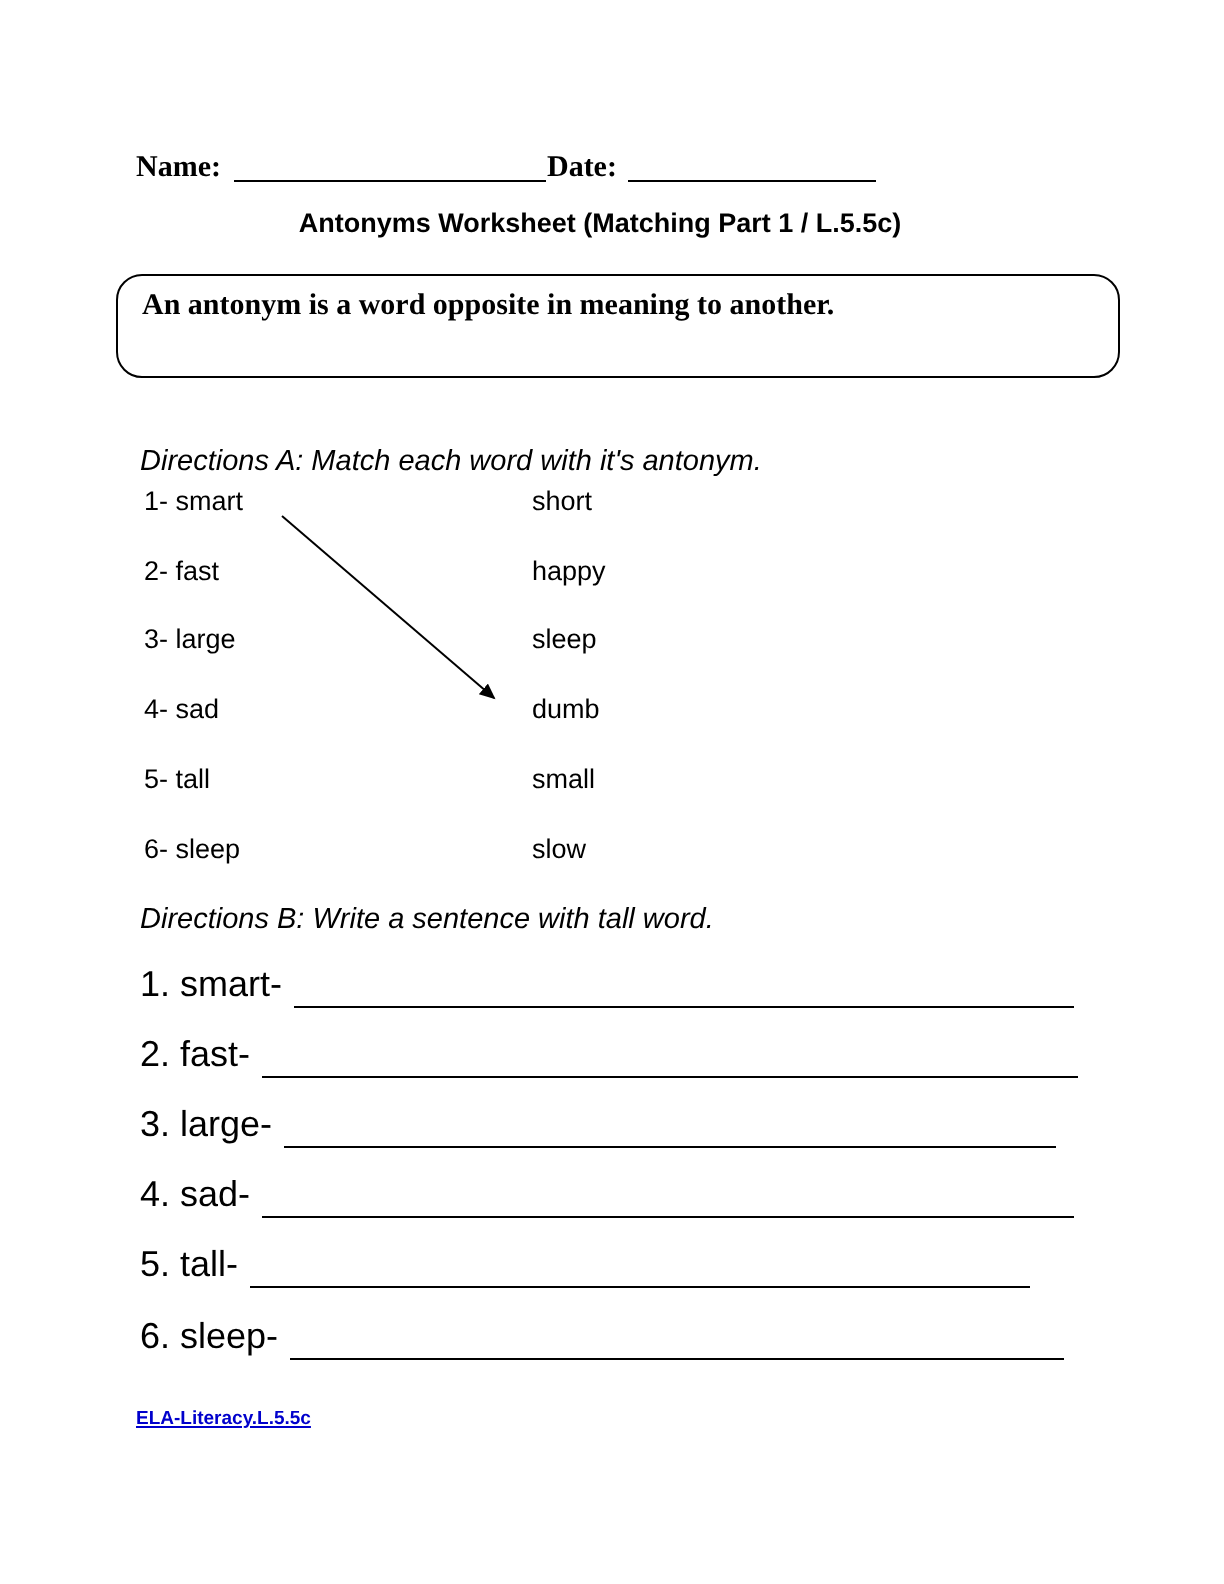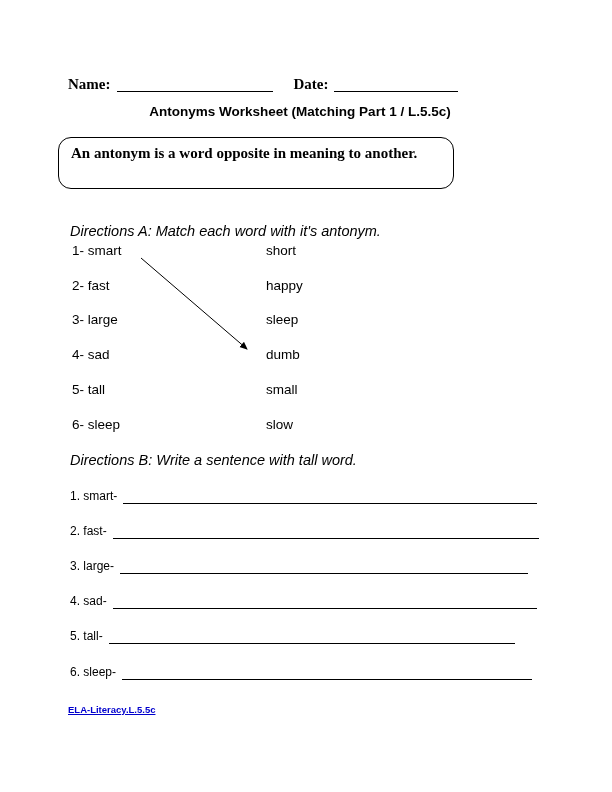--- a/index.html
+++ b/index.html
@@ -20,32 +20,32 @@
     font-family:"Liberation Serif", serif;
     font-weight:bold; font-size:15px; white-space:nowrap;
   }
   .uline {
     display:inline-block; height:5px;
     border-bottom:1.6px solid #000;
     vertical-align:-3px;
   }
   .uline-name { width:156px; margin-left:7px; }
   .uline-date { width:124px; margin-left:6px; }
-  .date-label { margin-left:20px; }
+  .date-label { }
 
   
   .title {
     position:absolute; left:40px; top:104px; width:520px;
     text-align:center; font-weight:bold; font-size:13.5px;
   }
 
   
   .def-box {
     position:absolute; left:58px; top:137px;
-    width:396px; height:52px;
+    width:502px; height:52px;
     border:1.6px solid #000; border-radius:13px;
     padding:7px 12px;
     font-family:"Liberation Serif", serif;
     font-weight:bold; font-size:15px;
   }
 
   
   .directions {
     position:absolute; left:70px;
     font-style:italic; font-size:14.5px;
@@ -68,21 +68,21 @@
     position:absolute; left:0; top:0; width:612px; height:792px;
     pointer-events:none;
   }
 
   
   .sentences {
     position:absolute; left:70px; top:469px; width:470px;
   }
   .s-row {
     display:flex; height:35.1px; align-items:flex-end;
-    font-size:12px;
+    font-size:18px;
   }
   .s-label { white-space:nowrap; padding-bottom:1px; }
   .s-line {
     flex:1; height:4px; margin-left:6px;
     border-bottom:1.4px solid #000;
   }
   .s-row:nth-child(1) .s-line { margin-right:3px; }
   .s-row:nth-child(2) .s-line { margin-right:1px; }
   .s-row:nth-child(3) .s-line { margin-right:12px; }
   .s-row:nth-child(4) .s-line { margin-right:3px; }

